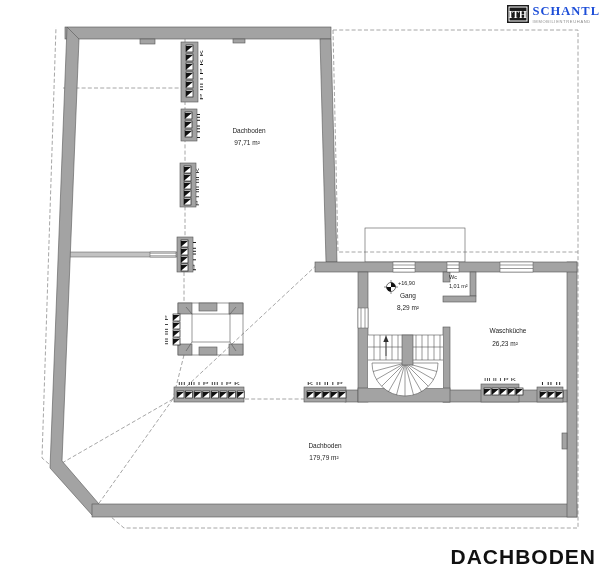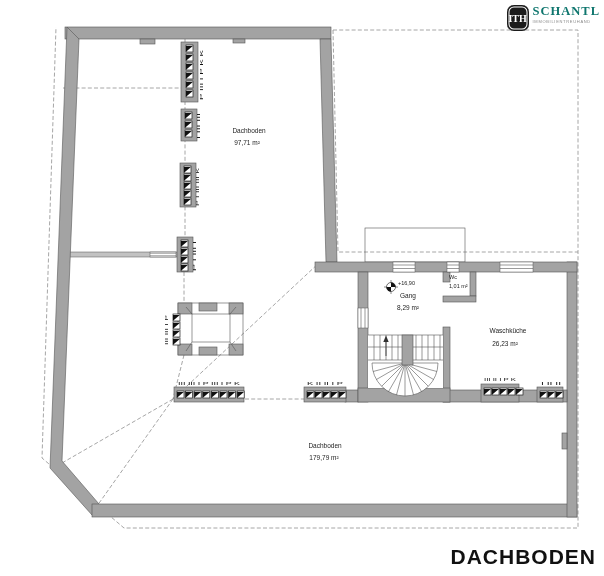--- a/index.html
+++ b/index.html
@@ -11,24 +11,24 @@
   .room-area{font-size:6.5px;}
   .wc-label{font-size:5.5px;}
   .level-label{font-size:5.5px;}
   .flue-label{font-size:4px;fill:#111;}
   .wall{fill:#a3a3a3;stroke:#555;stroke-width:0.6;}
   .thinwall{fill:#c2c2c2;stroke:#555;stroke-width:0.5;}
   .dash{fill:none;stroke:#8f8f8f;stroke-width:0.8;stroke-dasharray:4 2.2;}
   .thin{fill:none;stroke:#555;stroke-width:0.6;}
   .win{fill:#fff;stroke:#555;stroke-width:0.5;}
   .logo{position:absolute;top:5px;right:4px;display:flex;align-items:flex-start;gap:4px;}
-  .logo-mark{width:22px;height:26px;background:#1b1b1b;color:#fff;display:flex;align-items:center;
+  .logo-mark{width:22px;height:18px;background:#1b1b1b;color:#fff;display:flex;align-items:center;
              justify-content:center;font:bold 10px "Liberation Serif",serif;
-             box-shadow:inset 0 0 0 1.5px #1b1b1b, inset 0 0 0 2.5px #fff;border-radius:7px;}
-  .logo-name{font:bold 12.5px "Liberation Serif",serif;letter-spacing:1px;color:#0f766e;line-height:13px;}
+             box-shadow:inset 0 0 0 1.5px #1b1b1b, inset 0 0 0 2.5px #fff;}
+  .logo-name{font:bold 12.5px "Liberation Serif",serif;letter-spacing:1px;color:#1d4ed8;line-height:13px;}
   .logo-sub{font-size:4px;letter-spacing:0.7px;color:#8a8a8a;margin-top:1px;}
   .plan-title{position:absolute;right:8px;bottom:7px;font-weight:bold;font-size:21px;
               letter-spacing:1px;color:#111;}
 </style>
 </head>
 <body>
 
 <div class="stage">
 
 <svg width="604" height="576" viewBox="0 0 604 576">

